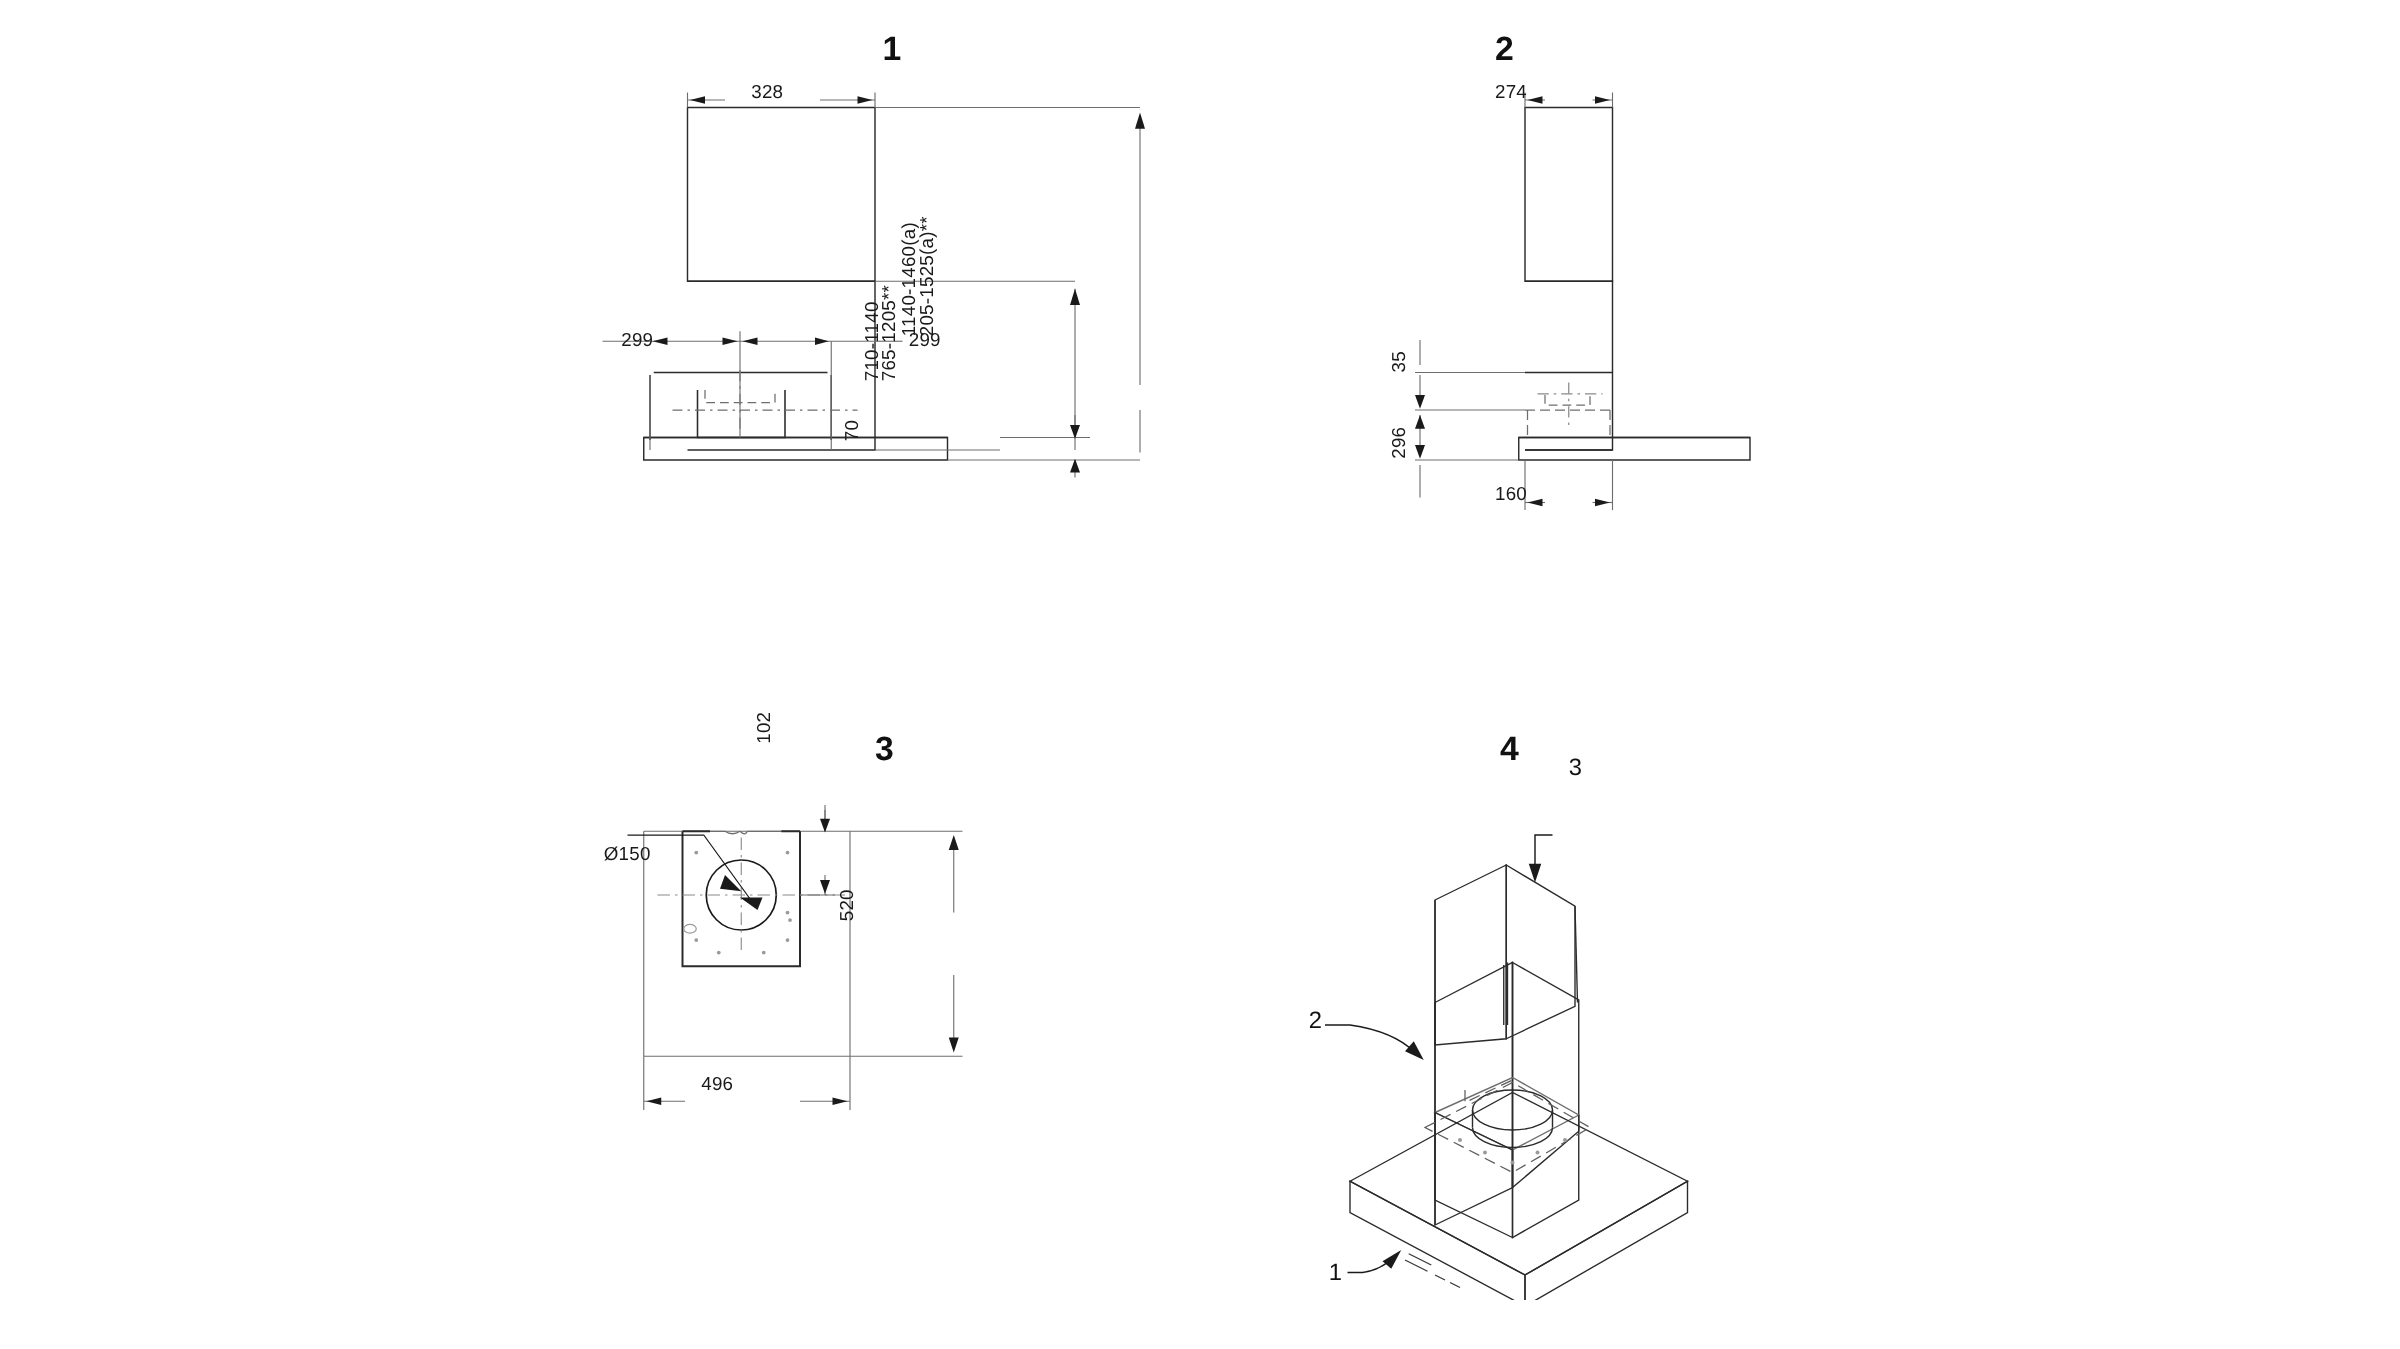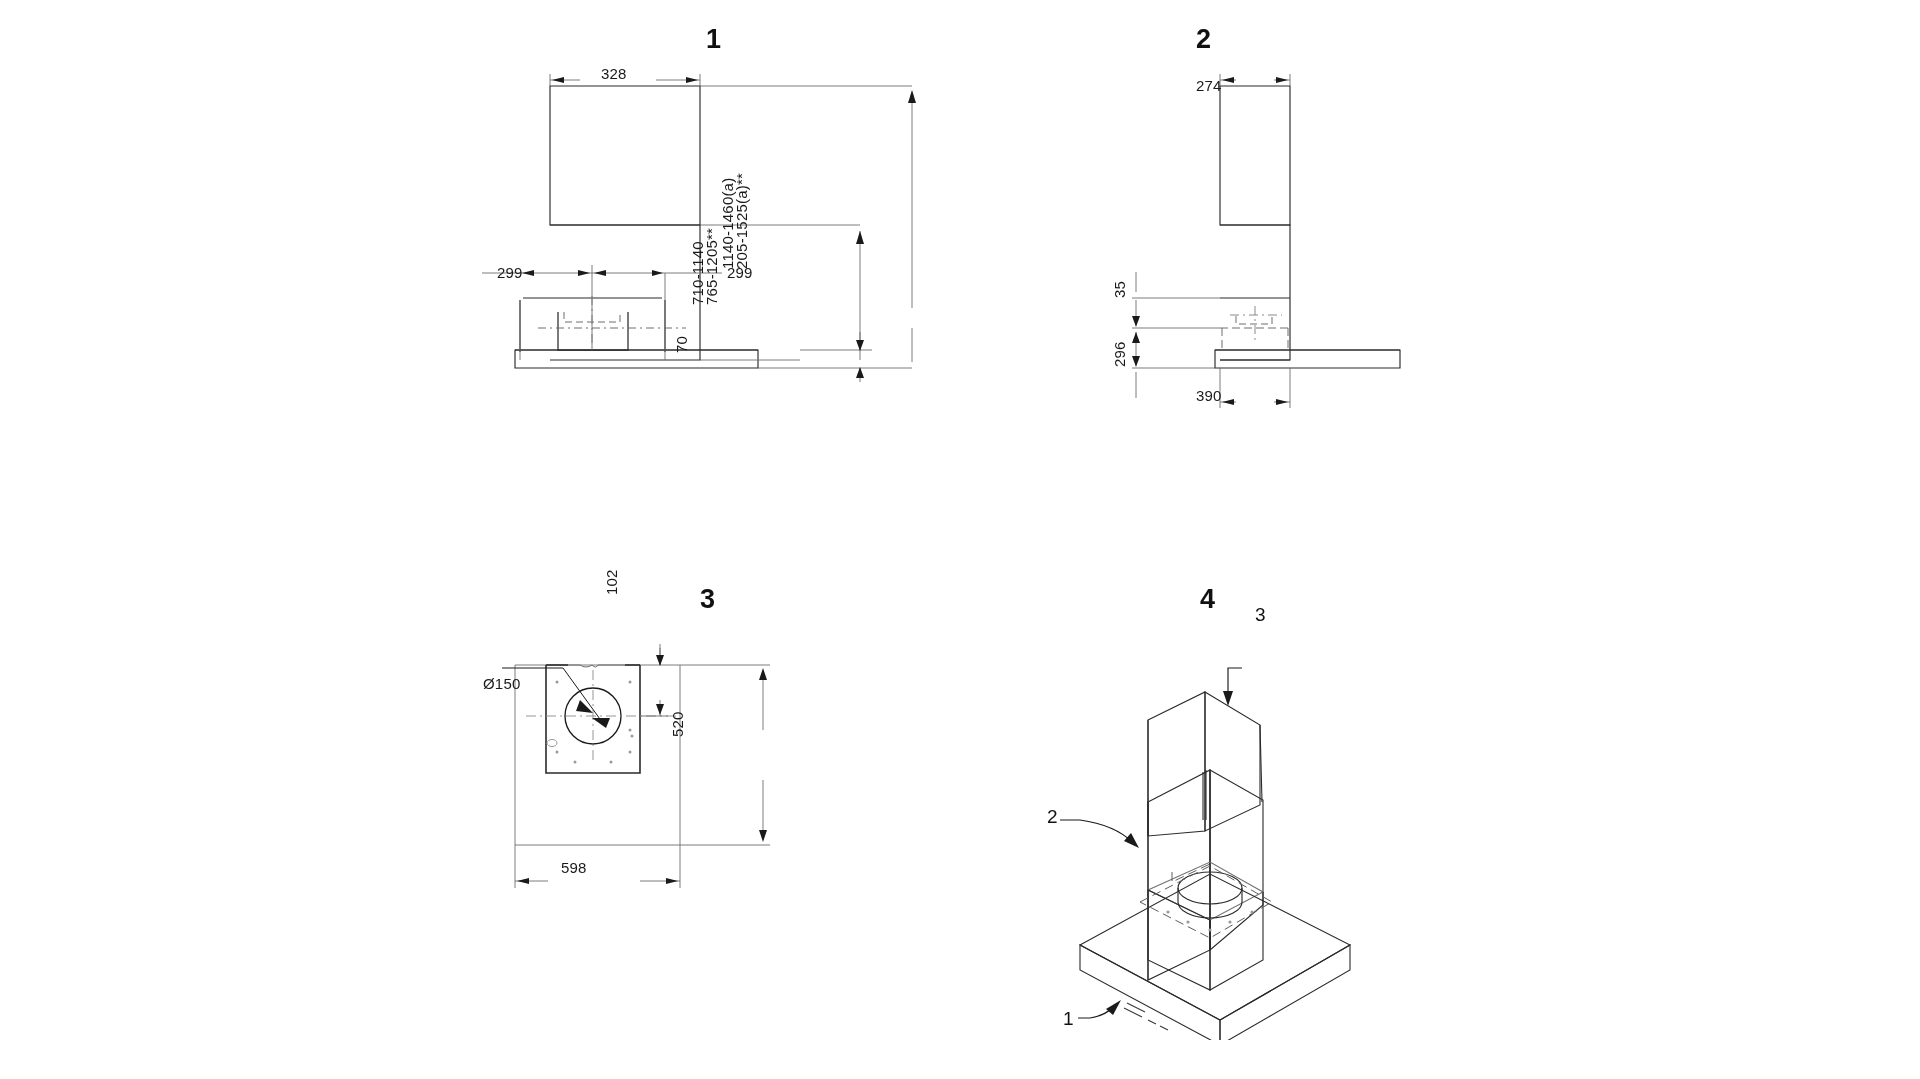--- a/index.html
+++ b/index.html
@@ -182,24 +182,24 @@
       <path d="M112 20 L124 17 L124 23 Z"></path>
       <path d="M178 20 L166 17 L166 23 Z"></path>
       <path d="M26 267 L22 256 L30 256 Z"></path>
       <path d="M26 272 L22 283 L30 283 Z"></path>
       <path d="M26 307 L22 296 L30 296 Z"></path>
       <path d="M112 342 L124 339 L124 345 Z"></path>
       <path d="M178 342 L166 339 L166 345 Z"></path>
     </g>
   </svg>
 
-  <div class="dimtext" style="left:1196px;top:65px;margin-top:12px;">274</div>
+  <div class="dimtext" style="left:1196px;top:65px;">274</div>
   <div class="dimtext rot" style="left:1128px;top:281px;">35</div>
   <div class="dimtext rot" style="left:1128px;top:350px;">296</div>
-  <div class="dimtext" style="left:1196px;top:387px;">390</div>
+  <div class="dimtext" style="left:1196px;top:387px;">160</div>
 
   <div class="fignum" style="left:700px;top:584px;">3</div>
 
   <svg width="420" height="280" style="position:absolute;left:480px;top:630px;">
     <g fill="none" stroke="#6e6e6e" stroke-width="0.9">
 
       <path d="M35 35 L200 35"></path>
       <path d="M35 35 L35 215"></path>
       <path d="M35 215 L200 215"></path>
       <path d="M200 35 L200 215"></path>
@@ -277,21 +277,21 @@
     </g>
     <g fill="#1a1a1a">
       <path d="M37 251 L49 248 L49 254 Z"></path>
       <path d="M198 251 L186 248 L186 254 Z"></path>
     </g>
   </svg>
 
   <div class="dimtext" style="left:483px;top:675px;">Ø150</div>
   <div class="dimtext rot" style="left:620px;top:578px;">102</div>
   <div class="dimtext rot" style="left:686px;top:720px;">520</div>
-  <div class="dimtext" style="left:561px;top:859px;">598</div>
+  <div class="dimtext" style="left:561px;top:859px;">496</div>
 
   <div class="fignum" style="left:1200px;top:584px;">4</div>
 
   <svg width="560" height="420" style="position:absolute;left:1020px;top:620px;">
     <g fill="none" stroke="#2b2b2b" stroke-width="1.1" shape-rendering="geometricPrecision" stroke-linejoin="miter">
 
       <path d="M128 100 L185 72 L185 211 L128 216 Z"></path>
 
       <path d="M185 72 L240 105 L240 185 L185 211 Z"></path>
 

